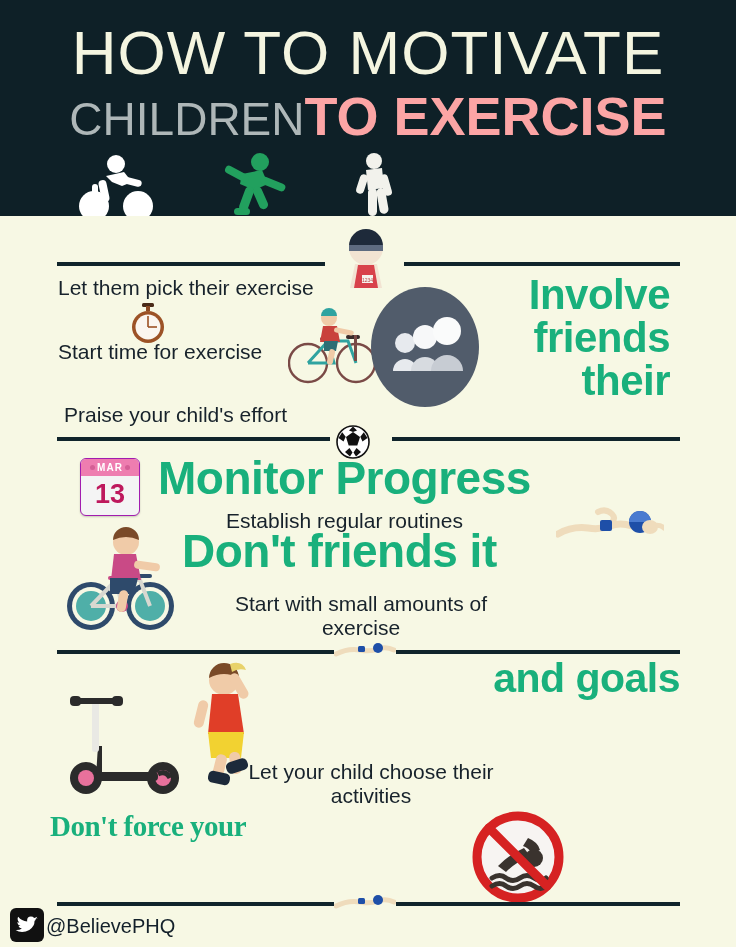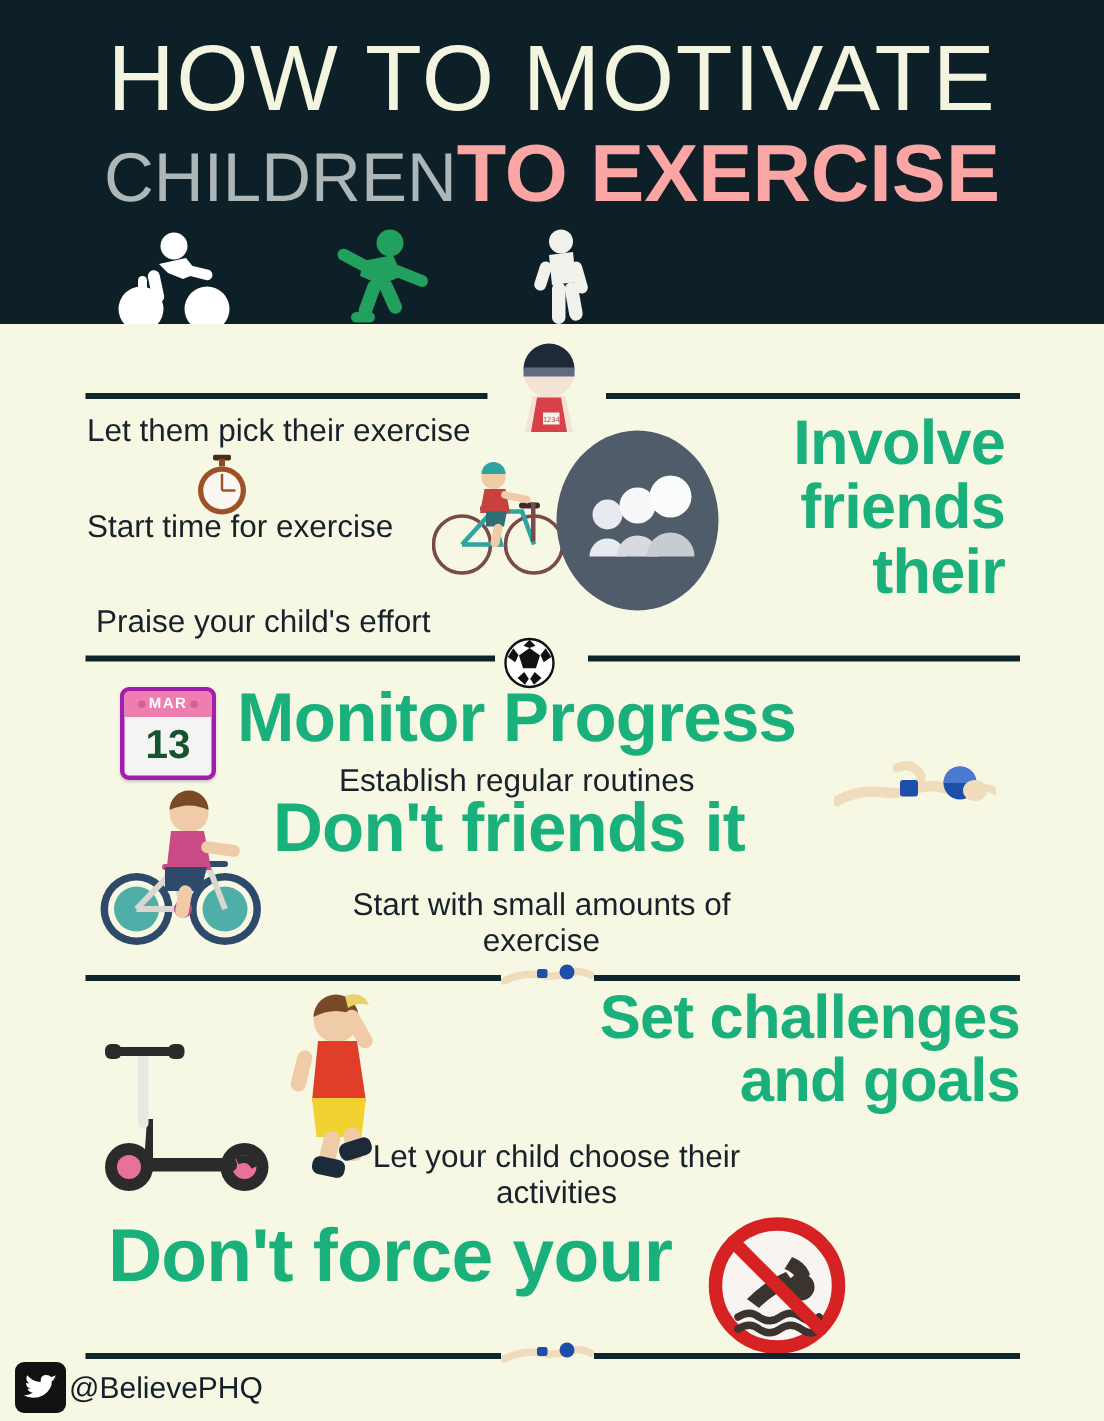--- a/index.html
+++ b/index.html
@@ -49,27 +49,27 @@
   }
 
   
   .icon{position:absolute;}
   .circ-friends{
     position:absolute;width:108px;height:120px;border-radius:50%;
     background:#515C6B;
   }
   .cal{
     position:absolute;width:58px;height:56px;border-radius:6px;
-    background:#F4F4F4;border:3px solid #a21caf;overflow:hidden;
+    background:#F4F4F4;border:1px solid #a21caf;overflow:hidden;
     box-shadow:0 1px 2px rgba(0,0,0,.2);
   }
   .cal-top{height:17px;background:#EE7DB0;color:#fff;font-size:10px;
     font-weight:bold;letter-spacing:1px;text-align:center;line-height:17px;}
   .cal-day{height:39px;line-height:37px;text-align:center;font-size:27px;
-    font-weight:bold;color:#14532d;}
+    font-weight:bold;color:#be185d;}
   .cal-dot{position:absolute;width:5px;height:5px;border-radius:50%;
     background:#D45F96;top:6px;}
 
   .twitter-box{
     position:absolute;width:34px;height:34px;border-radius:6px;background:#111;
   }
   .handle{
     position:absolute;font-size:20px;font-weight:normal;color:#13202A;
     white-space:nowrap;
   }
@@ -266,27 +266,26 @@
     <rect x="18" y="42" width="10" height="28" rx="5" fill="#F0CBA8" transform="rotate(14 23 56)"></rect>
     <rect x="56" y="14" width="10" height="28" rx="5" fill="#F0CBA8" transform="rotate(-30 61 28)"></rect>
     <path d="M30 74 h36 l-3 26 h-30 z" fill="#F2D231"></path>
     <rect x="36" y="96" width="11" height="26" rx="5" fill="#F0CBA8" transform="rotate(14 41 109)"></rect>
     <rect x="52" y="94" width="11" height="22" rx="5" fill="#F0CBA8" transform="rotate(-8 57 105)"></rect>
     <rect x="30" y="114" width="22" height="12" rx="5" fill="#1D2A3A" transform="rotate(12 41 120)"></rect>
     <rect x="48" y="102" width="22" height="12" rx="5" fill="#1D2A3A" transform="rotate(-18 59 108)"></rect>
   </svg>
 
   <div class="big" style="left:300px;top:658px;width:380px;text-align:right;font-size:41px;">
-    <div>Set challenges</div>
     <div>and goals</div>
   </div>
 
   <div class="plain wrap" style="left:230px;top:760px;width:282px;">Let your child choose their activities</div>
 
-  <div class="big" style="left:50px;top:812px;width:420px;text-align:center;font-size:50px;">
+  <div class="big" style="left:50px;top:812px;width:420px;text-align:left;font-size:29px;font-family:Liberation Serif, serif;">
     <div>Don't force your</div>
   </div>
 
   <svg class="icon" style="left:468px;top:808px;" width="100" height="98" viewBox="0 0 100 98">
     <circle cx="50" cy="49" r="41" fill="#F7F4F2"></circle>
     <circle cx="50" cy="49" r="41" fill="none" stroke="#D62222" stroke-width="9"></circle>
     <path d="M60 30 q10 4 12 12 l-8 4 q-3 -6 -9 -8 z" fill="#3A332E"></path>
     <path d="M30 58 q12 -12 26 -18 l6 8 q-14 6 -24 16 z" fill="#3A332E"></path>
     <circle cx="66" cy="50" r="9" fill="#3A332E"></circle>
     <path d="M24 70 q8 -5 14 0 q7 5 14 0 q7 -5 14 0 q7 5 12 0" stroke="#3A332E" stroke-width="5" fill="none" stroke-linecap="round"></path>

